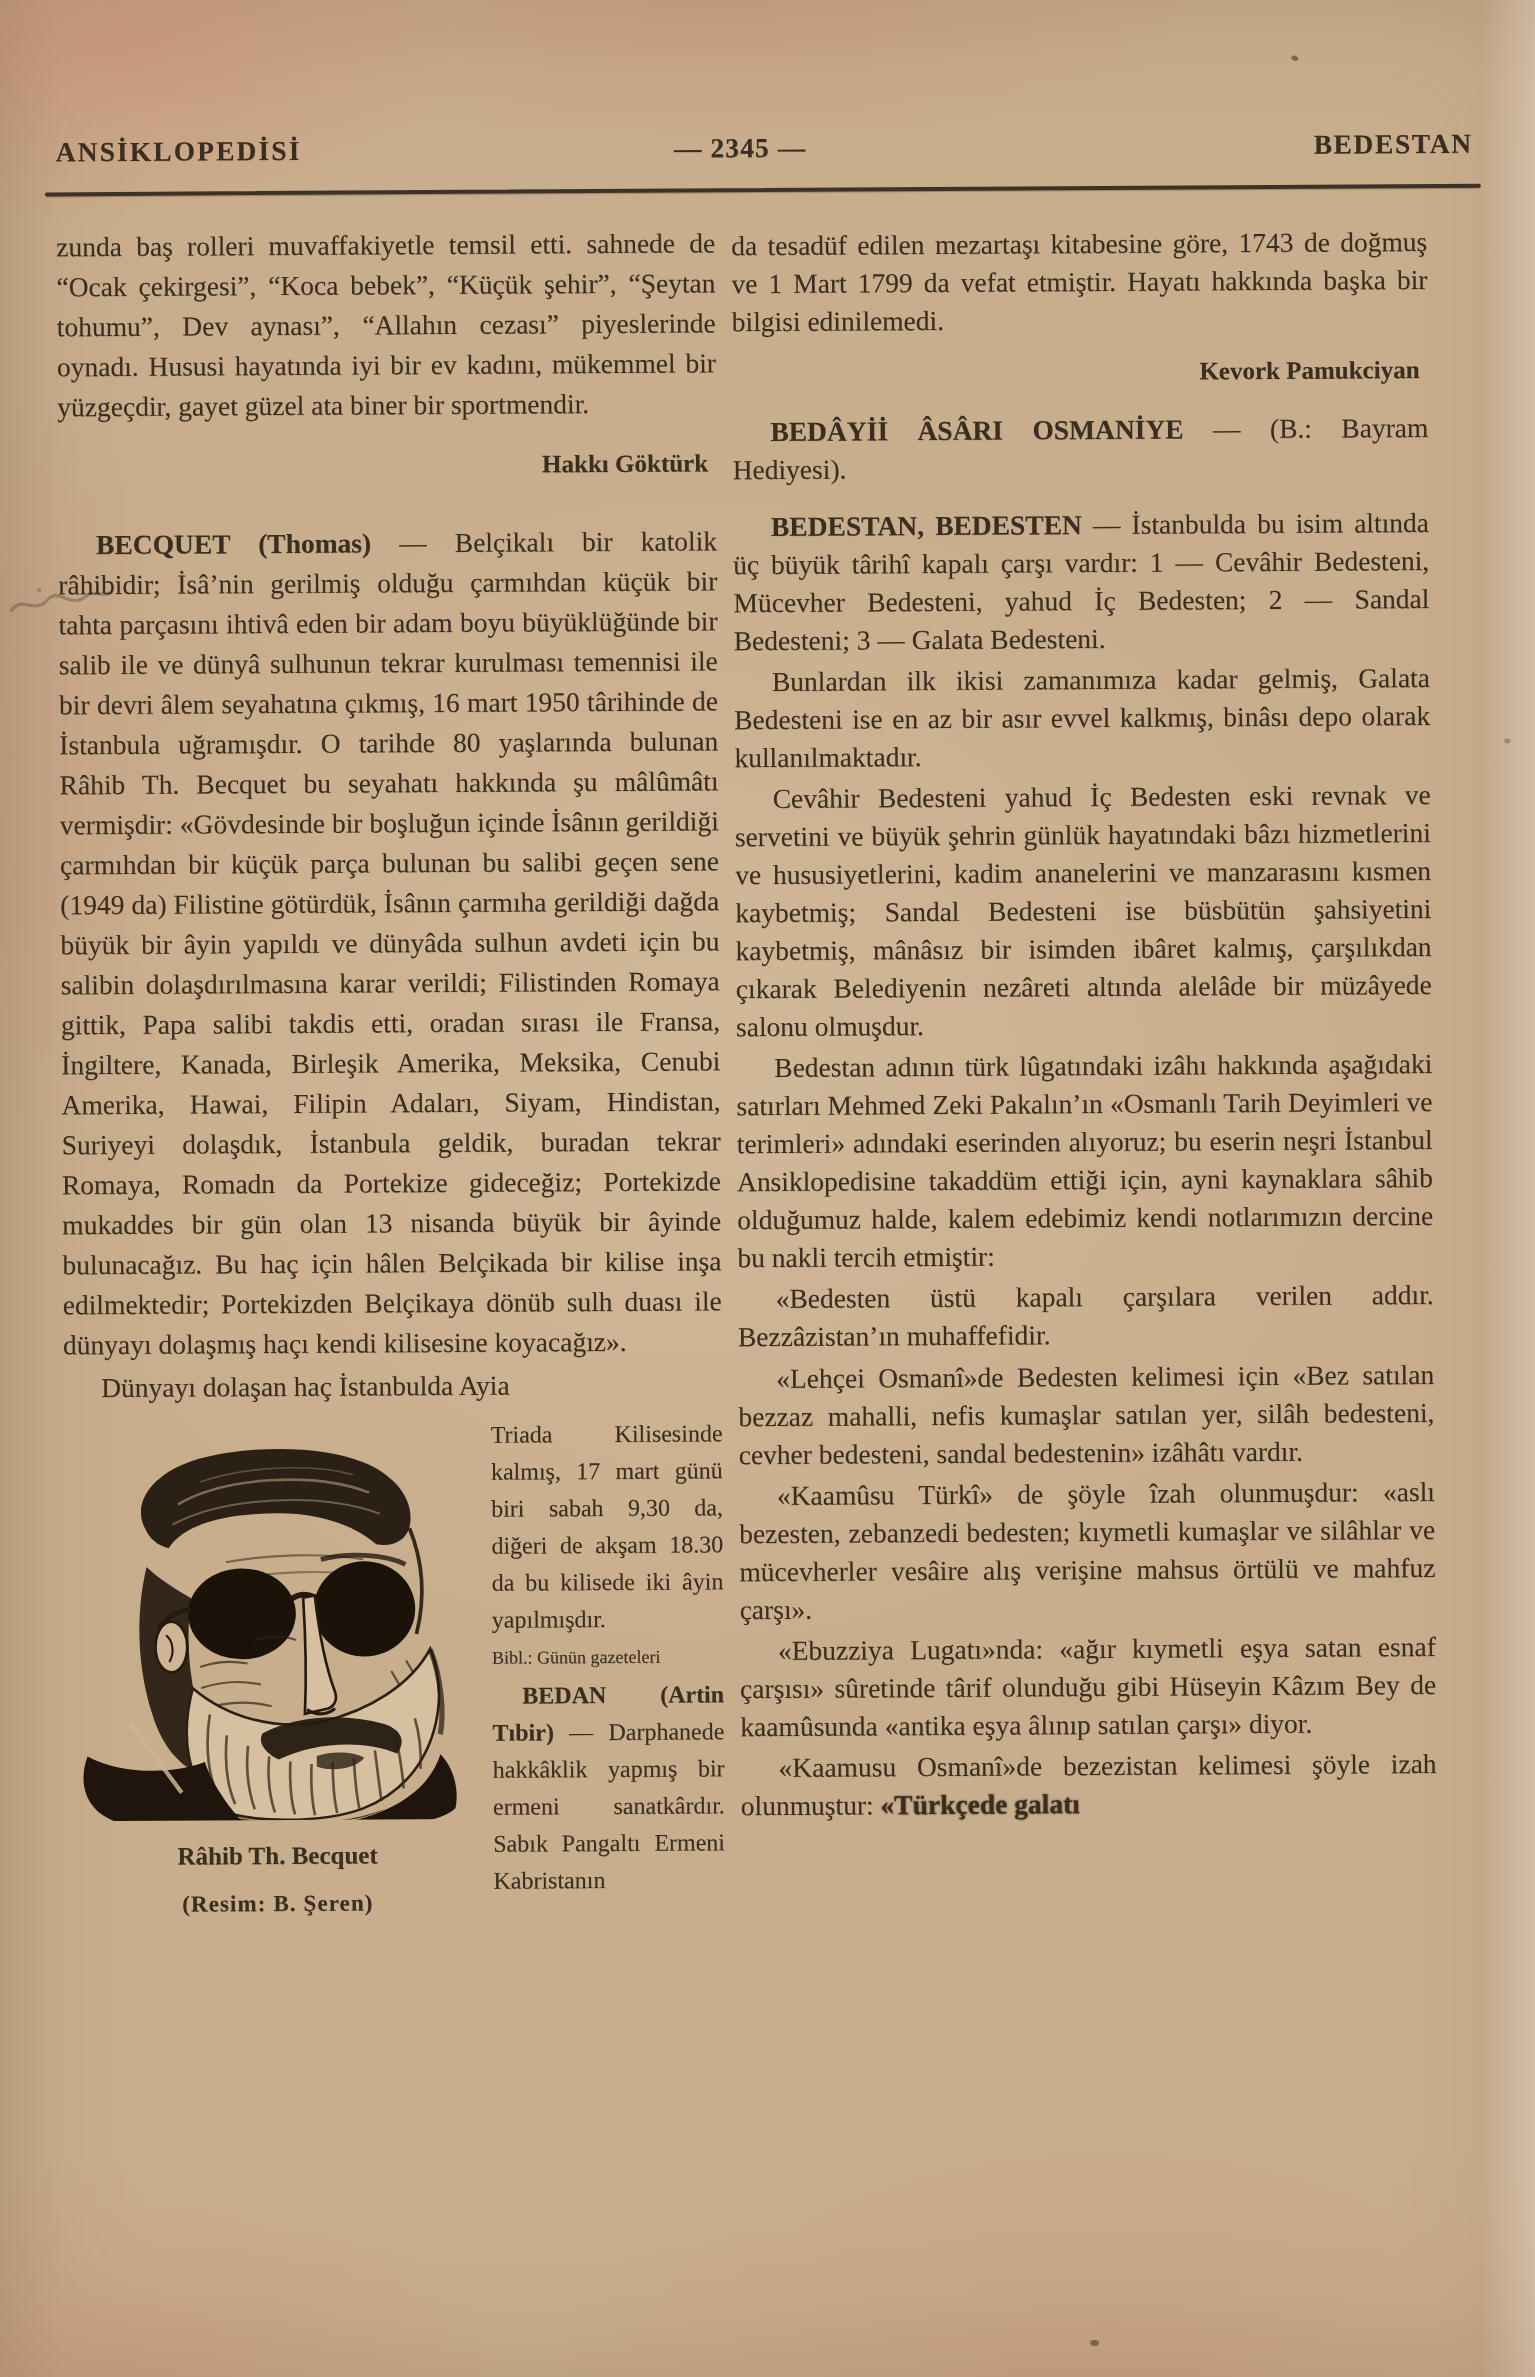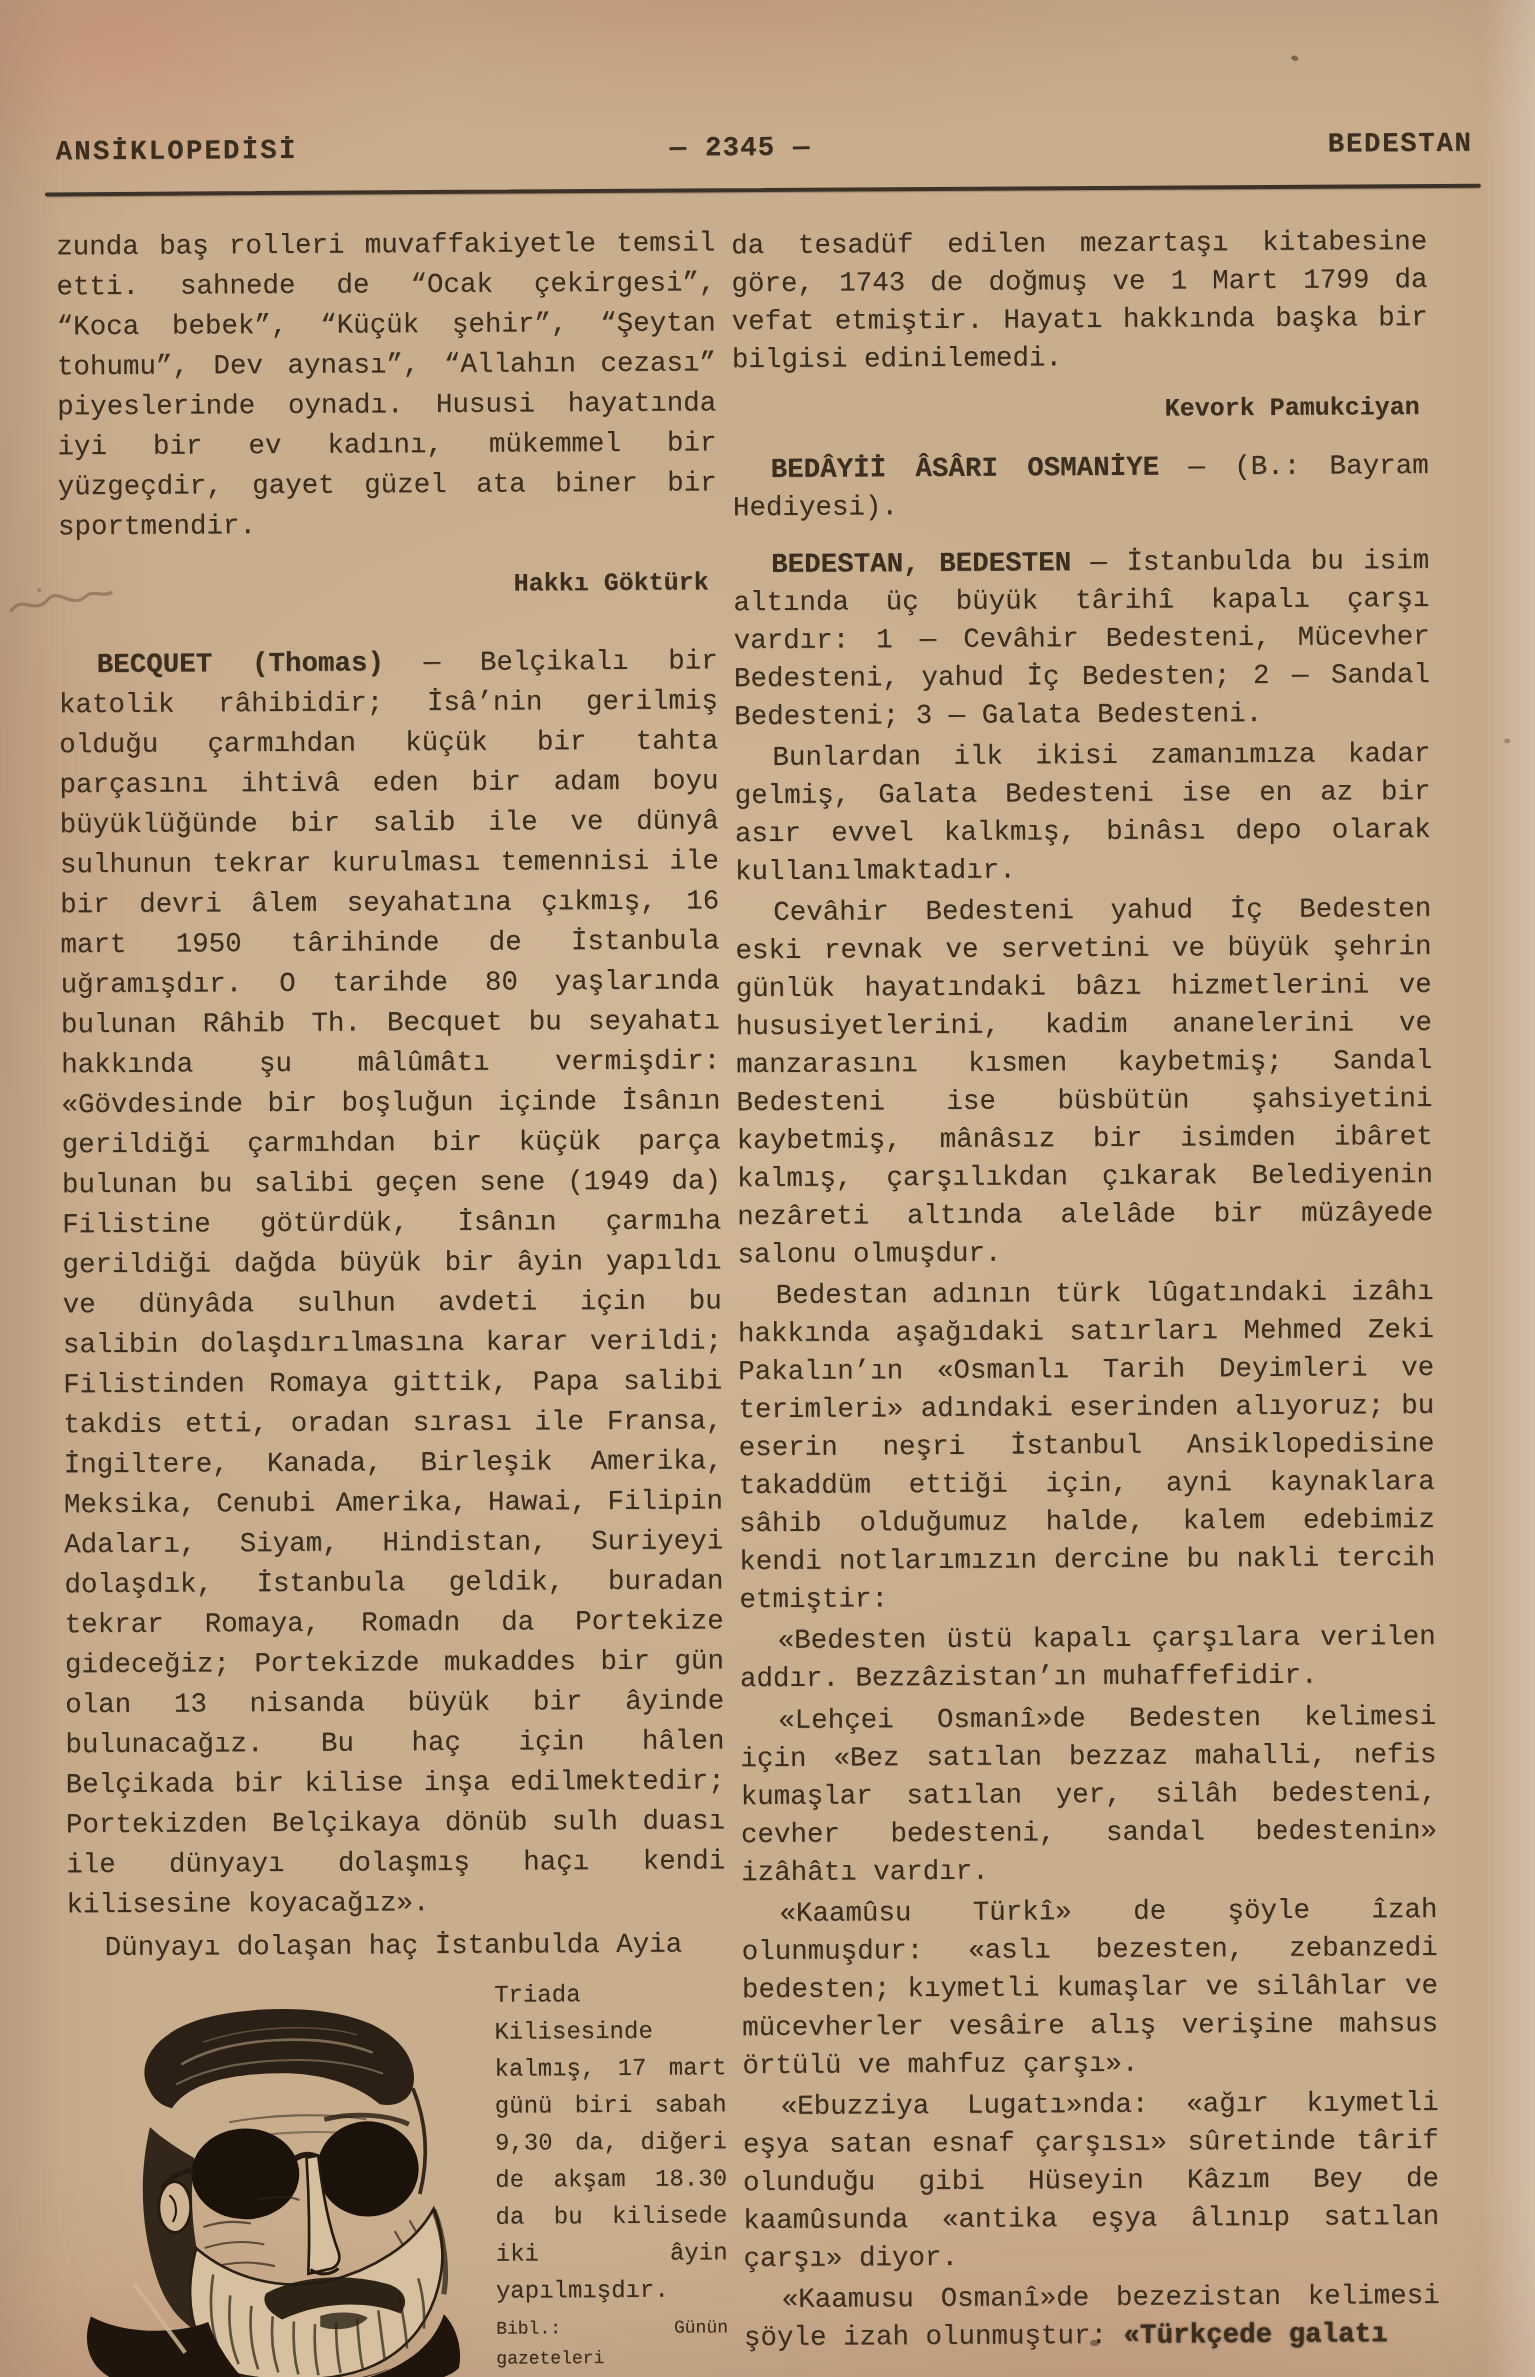--- a/index.html
+++ b/index.html
@@ -1,18 +1,18 @@
 <!DOCTYPE html>
 <html style="font-size:8.5px"><head>
 <meta charset="utf-8">
 <style>
   html,body { margin:0; padding:0; background:#6e6258; }
   .page {
     position:relative; width:1536px; height:2377px; overflow:hidden;
-    font-family:Liberation Mono, monospace;
+    font-family:Liberation Serif, serif;
     color:#3a2e21;
     background:
       radial-gradient(476px 254px at 8% 2%, rgba(206,124,104,.36), transparent 70%),
       radial-gradient(687px 222px at 46% 0%, rgba(205,138,114,.30), transparent 70%),
       radial-gradient(370px 529px at 0% 32%, rgba(198,130,110,.17), transparent 70%),
       radial-gradient(793px 423px at 72% 100%, rgba(196,118,98,.18), transparent 70%),
       radial-gradient(529px 317px at 8% 100%, rgba(200,124,104,.22), transparent 70%),
       radial-gradient(899px 793px at 45% 45%, rgba(238,222,192,.22), transparent 75%),
       linear-gradient(to right, rgba(120,95,75,.10), rgba(0,0,0,0) 4%, rgba(0,0,0,0) 96.5%, rgba(240,232,216,.55)),
       #c9ae8d;

